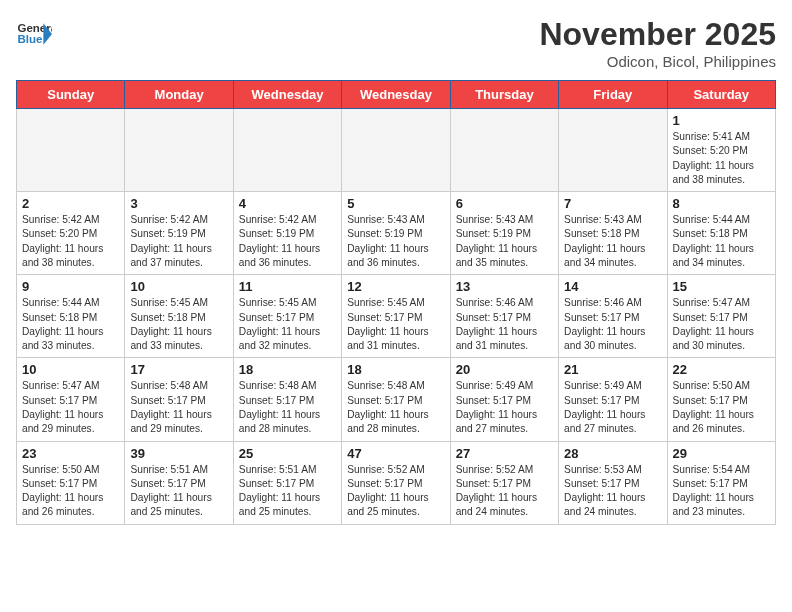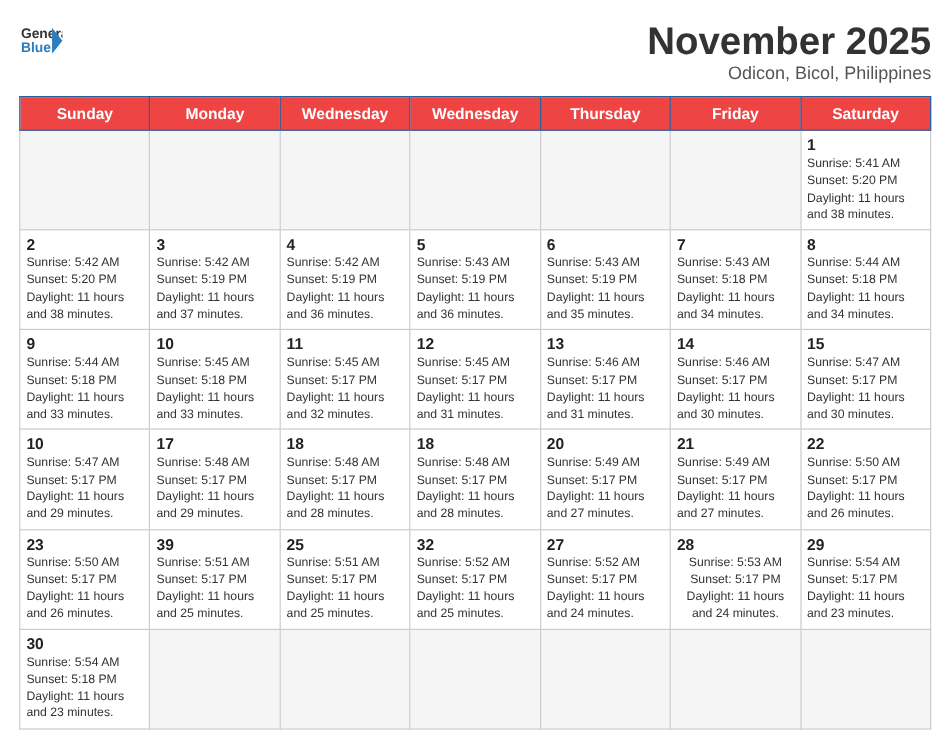--- a/index.html
+++ b/index.html
@@ -265,52 +265,38 @@
 Sunset: 5:17 PM
 Daylight: 11 hours and 25 minutes.</div>
         </td>
         <td>
           <div class="day-number">25</div>
           <div class="day-info" style="white-space: pre-line;">Sunrise: 5:51 AM
 Sunset: 5:17 PM
 Daylight: 11 hours and 25 minutes.</div>
         </td>
         <td>
-          <div class="day-number">32</div>
+          <div class="day-number">47</div>
           <div class="day-info" style="white-space: pre-line;">Sunrise: 5:52 AM
 Sunset: 5:17 PM
 Daylight: 11 hours and 25 minutes.</div>
         </td>
         <td>
           <div class="day-number">27</div>
           <div class="day-info" style="white-space: pre-line;">Sunrise: 5:52 AM
 Sunset: 5:17 PM
 Daylight: 11 hours and 24 minutes.</div>
         </td>
         <td>
           <div class="day-number">28</div>
-          <div class="day-info" style="white-space: pre-line; text-align: center;">Sunrise: 5:53 AM
+          <div class="day-info" style="white-space: pre-line;">Sunrise: 5:53 AM
 Sunset: 5:17 PM
 Daylight: 11 hours and 24 minutes.</div>
         </td>
         <td>
           <div class="day-number">29</div>
           <div class="day-info" style="white-space: pre-line;">Sunrise: 5:54 AM
 Sunset: 5:17 PM
 Daylight: 11 hours and 23 minutes.</div>
         </td>
-      </tr>
-      <tr>
-        <td>
-          <div class="day-number">30</div>
-          <div class="day-info" style="white-space: pre-line;">Sunrise: 5:54 AM
-Sunset: 5:18 PM
-Daylight: 11 hours and 23 minutes.</div>
-        </td>
-        <td class="empty"></td>
-        <td class="empty"></td>
-        <td class="empty"></td>
-        <td class="empty"></td>
-        <td class="empty"></td>
-        <td class="empty"></td>
       </tr>
     </tbody>
 </table>
 
 </body></html>

